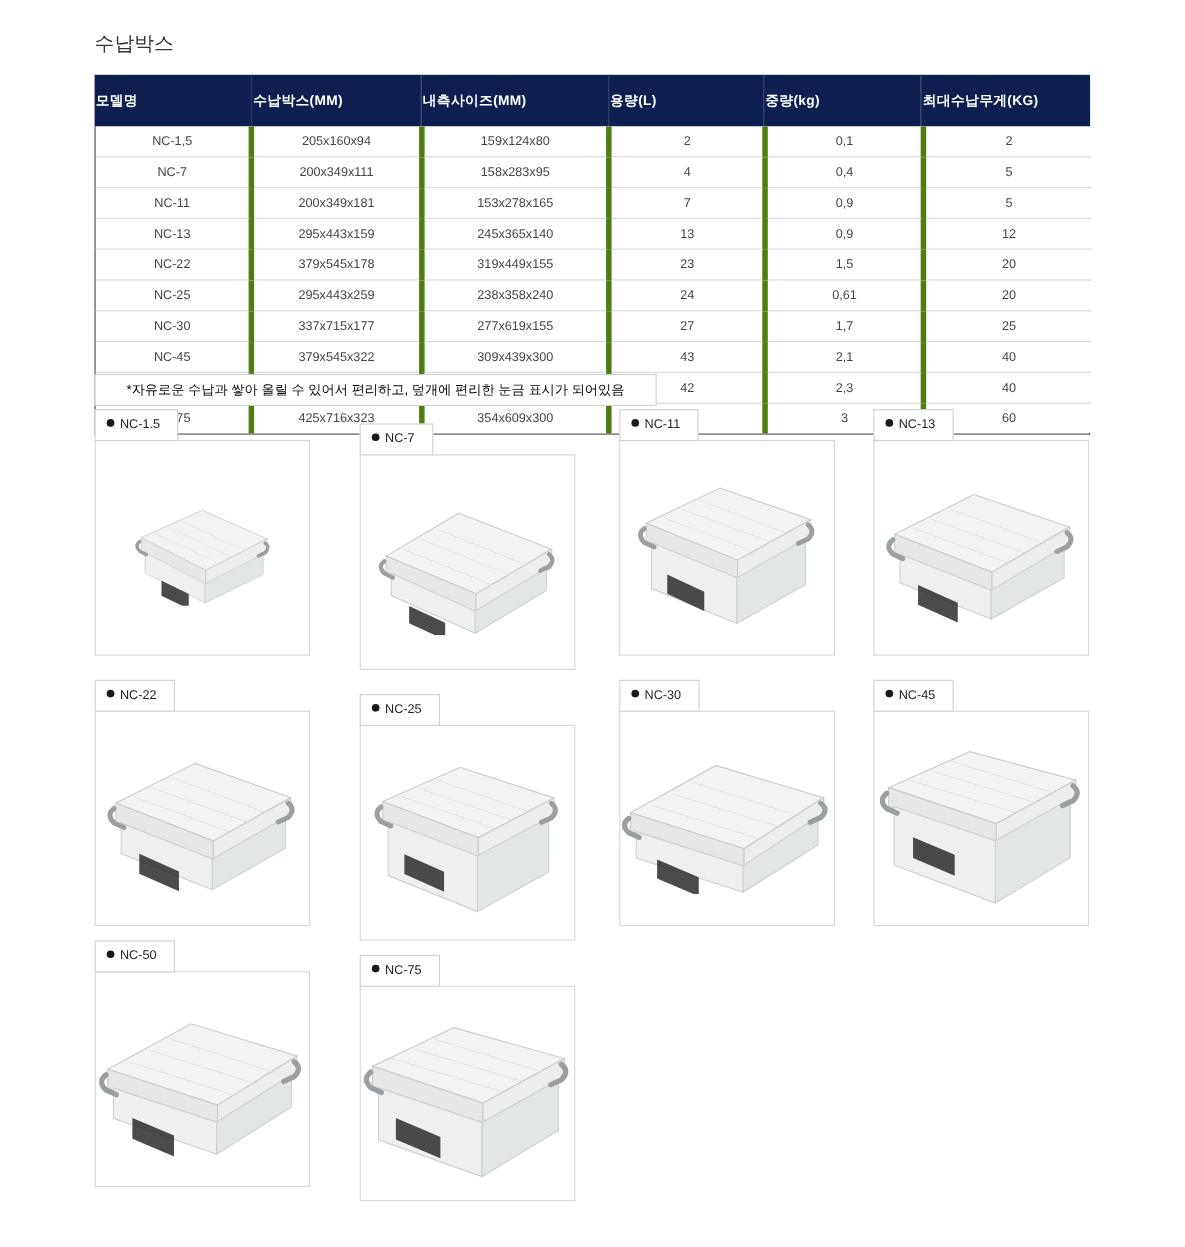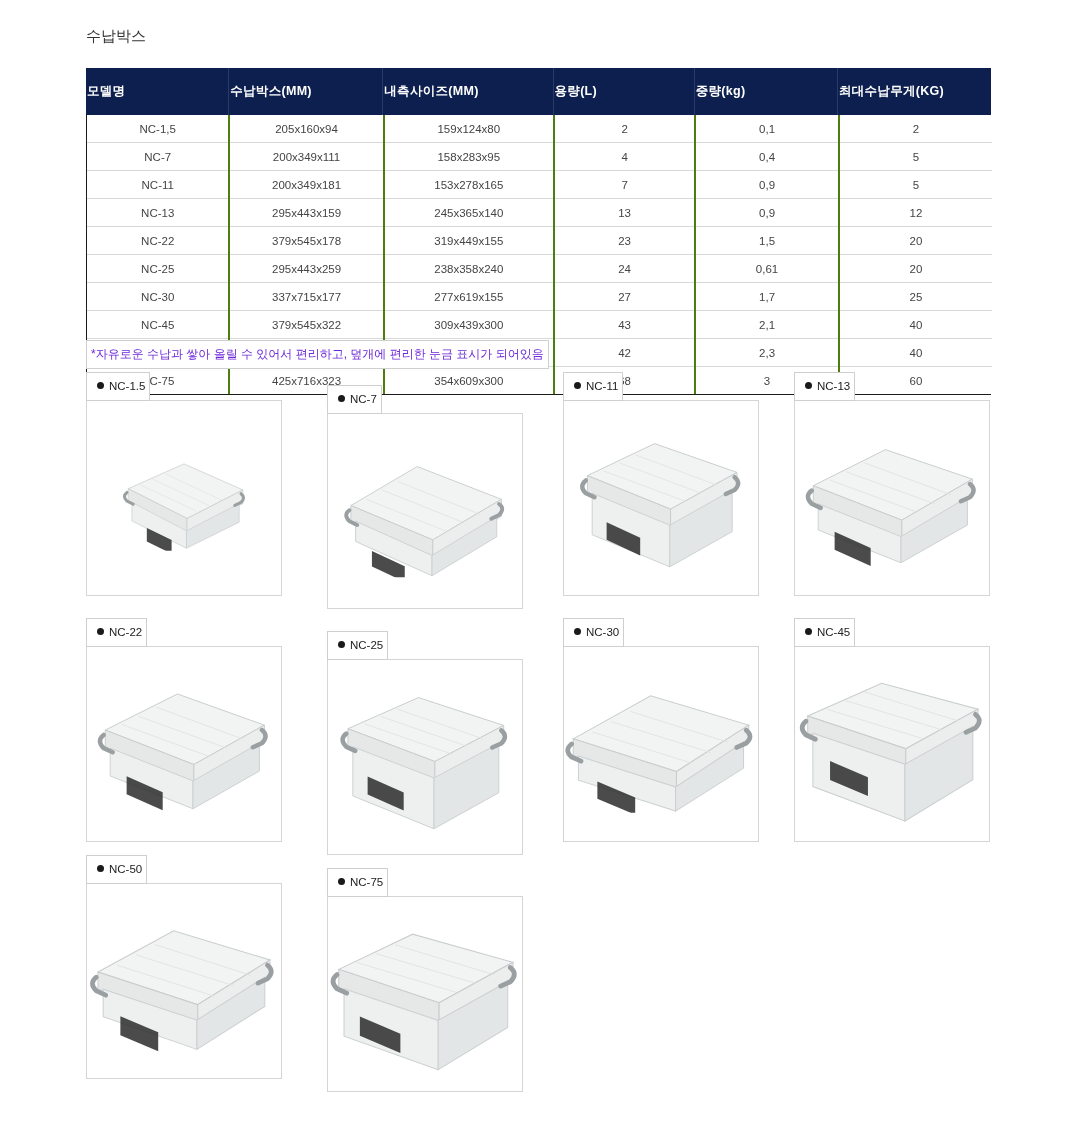--- a/index.html
+++ b/index.html
@@ -12,21 +12,21 @@
     height: 1134px;
     font-family: "Liberation Sans", sans-serif;
     color: #333333;
     position: relative;
     overflow: hidden;
   }
   .page-title {
     position: absolute;
     left: 86px;
     top: 27px;
-    font-size: 15px;
+    font-size: 18px;
     color: #333333;
     letter-spacing: 0px;
   }
   .spec-table-wrap {
     position: absolute;
     left: 86px;
     top: 68px;
     width: 905px;
   }
   table.spec {
@@ -44,59 +44,59 @@
     border-right: 1px solid #2a3a68;
     letter-spacing: 0.3px;
   }
   table.spec th:last-child { border-right: none; }
   table.spec td {
     font-size: 11.5px;
     color: #444444;
     text-align: center;
     height: 25px;
     border-bottom: 1px solid #d8d8d8;
-    border-right: 2px solid #4d7c0f;
+    border-right: 5px solid #4d7c0f;
     background: #ffffff;
   }
   table.spec td:last-child { border-right: none; }
   table.spec tbody tr:last-child td { border-bottom: none; }
   .table-outer {
     border: 1px solid #1b1b1b;
     border-top: none;
   }
   .note-box {
     position: absolute;
     left: 86px;
     top: 340px;
     height: 27px;
     line-height: 27px;
     border: 1px solid #cfcfcf;
     background: #ffffff;
-    padding: 0 4px;
+    padding: 0 28px;
     font-size: 12px;
-    color: #6d28d9;
+    color: #000000;
     white-space: nowrap;
   }
   .grid {
     position: absolute;
     left: 86px;
     top: 372px;
     width: 905px;
   }
   .cell {
     position: absolute;
     width: 196px;
   }
   .tag {
     display: inline-block;
     border: 1px solid #cfcfcf;
     background: #ffffff;
     height: 27px;
     line-height: 27px;
-    padding: 0 4px 0 10px;
+    padding: 0 16px 0 10px;
     font-size: 11.5px;
     color: #222222;
     position: relative;
     z-index: 3;
     white-space: nowrap;
   }
   .tag .dot {
     display: inline-block;
     width: 7px;
     height: 7px;

